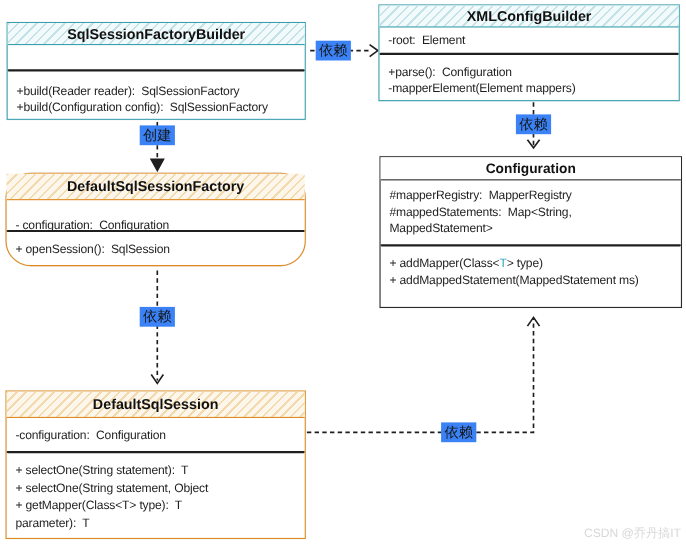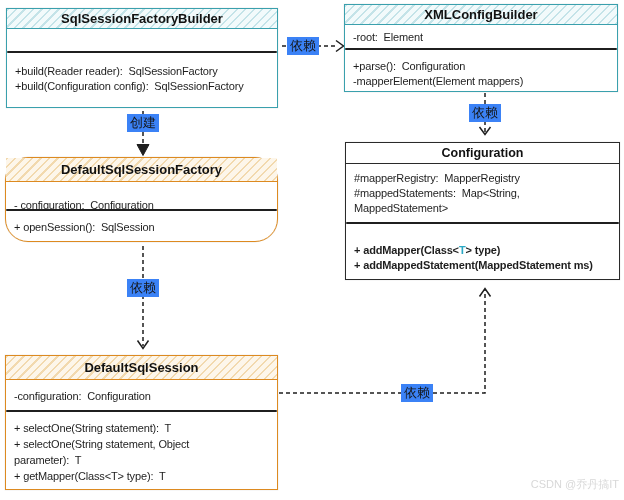--- a/index.html
+++ b/index.html
@@ -30,39 +30,39 @@
   .line{font-size:11px;line-height:15px;letter-spacing:-0.15px;color:#1e1e1e;white-space:pre;}
   .cdivider{height:2.4px;background:#1f1f1f;border-radius:2px;}
   .tparam{color:#2aa8c4;}
 
   .rel-label{position:absolute;transform:translate(-50%,-50%);background:#3b82f6;
              padding:0 3px;font-size:13px;color:#151515;white-space:nowrap;}
 
   .watermark{position:absolute;right:5px;top:477px;font-size:11px;color:#d8d8d8;}
 
   
-  #b1{left:6px;top:8px;width:272px;height:100px;}
+  #b1{left:6px;top:20px;width:272px;height:89px;}
   #b1 .chead{height:20px;line-height:19px;}
   #b1 .cfields{height:22px;}
   #b1 .cmethods{padding-top:11px;}
 
   #b2{left:344px;top:4px;width:274px;height:88px;}
   #b2 .chead{height:20px;line-height:19px;}
   #b2 .cfields{height:23px;padding-top:5px;}
   #b2 .cmethods{padding-top:9px;}
 
   #b3{left:5px;top:157px;width:273px;height:85px;border-radius:23px;}
   #b3 .chead{height:24px;line-height:23px;}
   #b3 .cfields{height:27px;padding-top:16px;}
   #b3 .cmethods{padding-top:9px;}
 
   #b4{left:345px;top:142px;width:275px;height:138px;}
   #b4 .chead{height:21px;line-height:20px;font-size:12.5px;}
   #b4 .cfields{height:58px;padding-top:7px;}
-  #b4 .cmethods{padding-top:19px;font-weight:bold;}
+  #b4 .cmethods{padding-top:9px;}
 
   #b5{left:5px;top:355px;width:273px;height:135px;}
   #b5 .chead{height:24px;line-height:23px;}
   #b5 .cfields{height:30px;padding-top:8px;}
   #b5 .cmethods{padding-top:8px;}
   #b5 .line{line-height:16px;}
 </style>
 </head>
 <body>
 
@@ -134,22 +134,22 @@
 
   <div id="b5" class="cbox orange">
     <div class="chead">DefaultSqlSession</div>
     <div class="cfields">
       <div class="line">-configuration:  Configuration</div>
     </div>
     <div class="cdivider"></div>
     <div class="cmethods">
       <div class="line">+ selectOne(String statement):  T</div>
       <div class="line">+ selectOne(String statement, Object</div>
+      <div class="line">+ getMapper(Class&lt;T&gt; type):  T</div>
       <div class="line">parameter):  T</div>
-      <div class="line">+ getMapper(Class&lt;T&gt; type):  T</div>
     </div>
   </div>
 
   <div class="rel-label" style="left:303px;top:46px;">依赖</div>
   <div class="rel-label" style="left:143px;top:123px;">创建</div>
   <div class="rel-label" style="left:485px;top:113px;">依赖</div>
   <div class="rel-label" style="left:143px;top:288px;">依赖</div>
   <div class="rel-label" style="left:417px;top:393px;">依赖</div>
 
   <div class="watermark">CSDN @乔丹搞IT</div>

